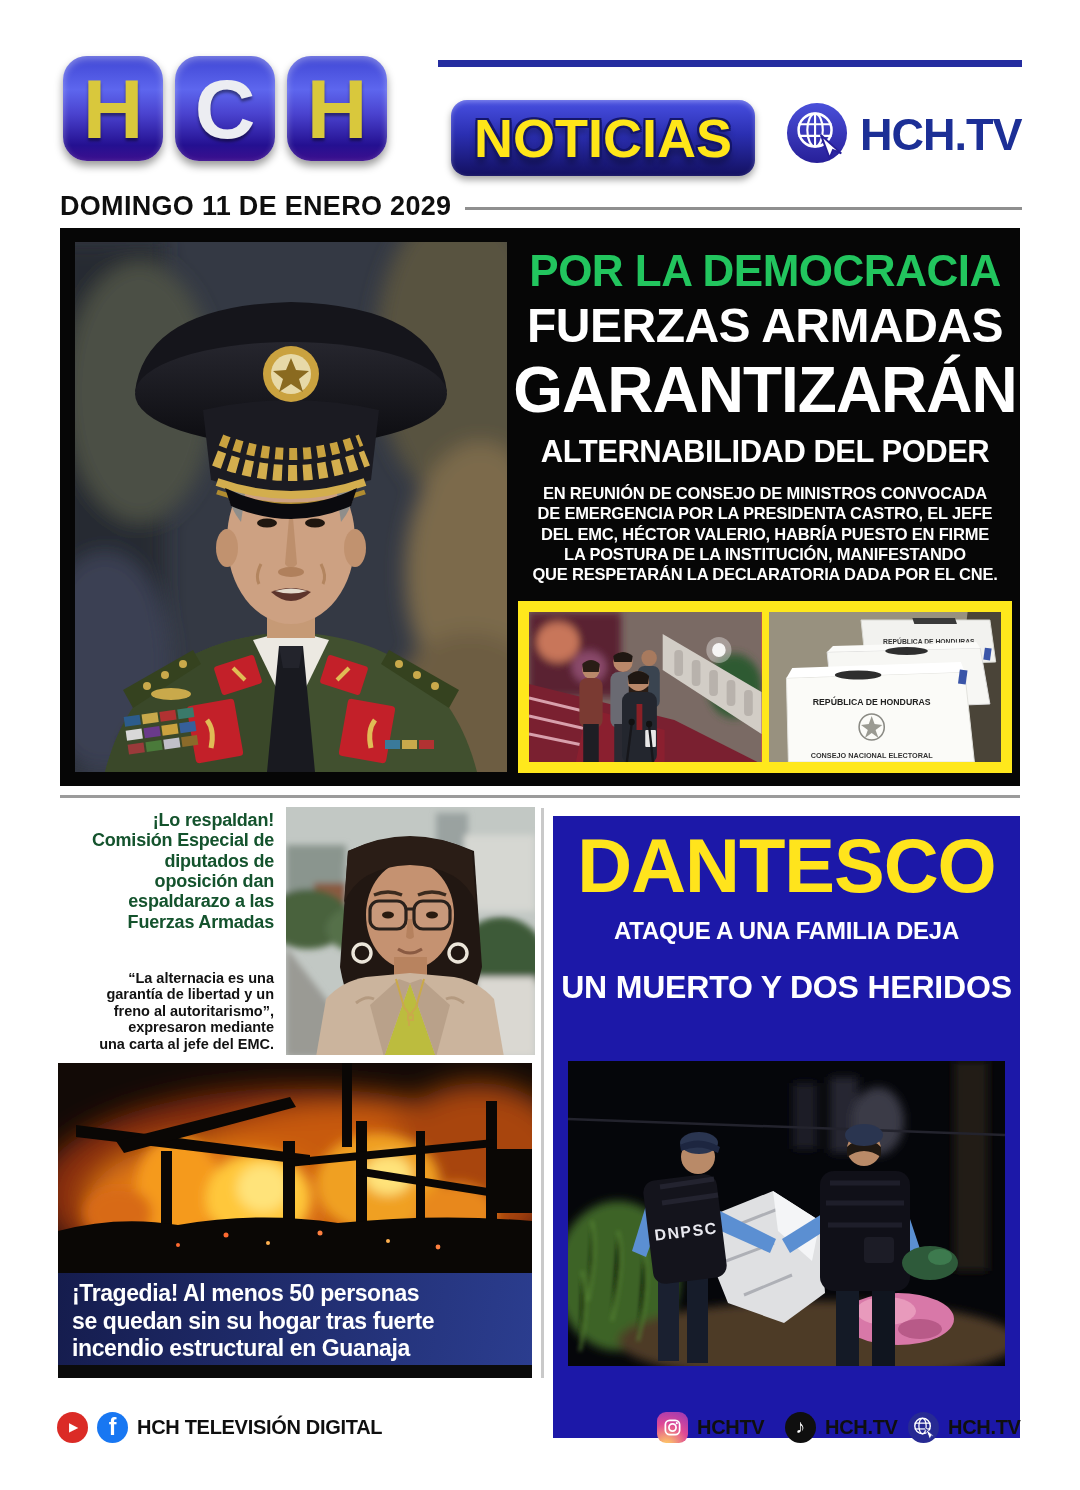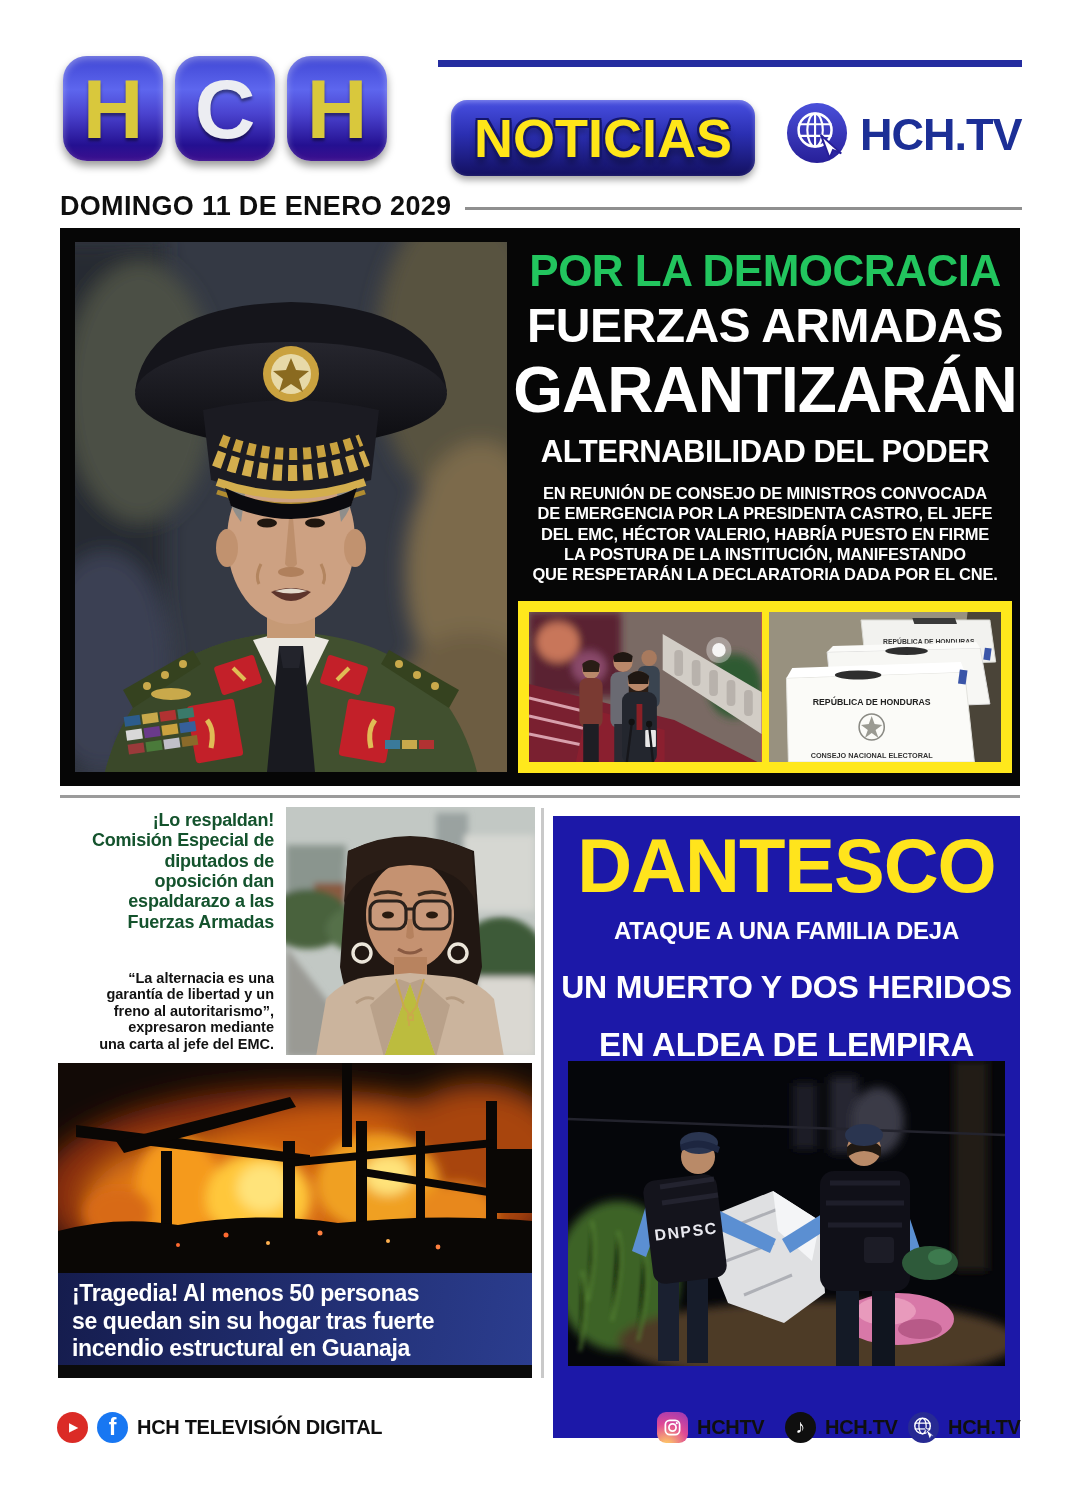--- a/index.html
+++ b/index.html
@@ -428,21 +428,20 @@
     </div>
     <div class="fire-cap">¡Tragedia! Al menos 50 personas
 se quedan sin su hogar tras fuerte
 incendio estructural en Guanaja</div>
   </div>
 
   <div class="dantesco">
     <div class="d-kicker">DANTESCO</div>
     <div class="d-l1">ATAQUE A UNA FAMILIA DEJA</div>
     <div class="d-l2">UN MUERTO Y DOS HERIDOS</div>
-    <div class="d-l3">EN ALDEA DE LEMPIRA</div>
     <div class="police">
       <svg viewBox="0 0 437 305" preserveAspectRatio="none">
         <defs>
           <filter id="pb1" x="-60%" y="-60%" width="220%" height="220%">
               <feGaussianBlur stdDeviation="5"></feGaussianBlur>
             </filter>
           <filter id="pb2" x="-60%" y="-60%" width="220%" height="220%">
               <feGaussianBlur stdDeviation="2"></feGaussianBlur>
             </filter>
         </defs>

